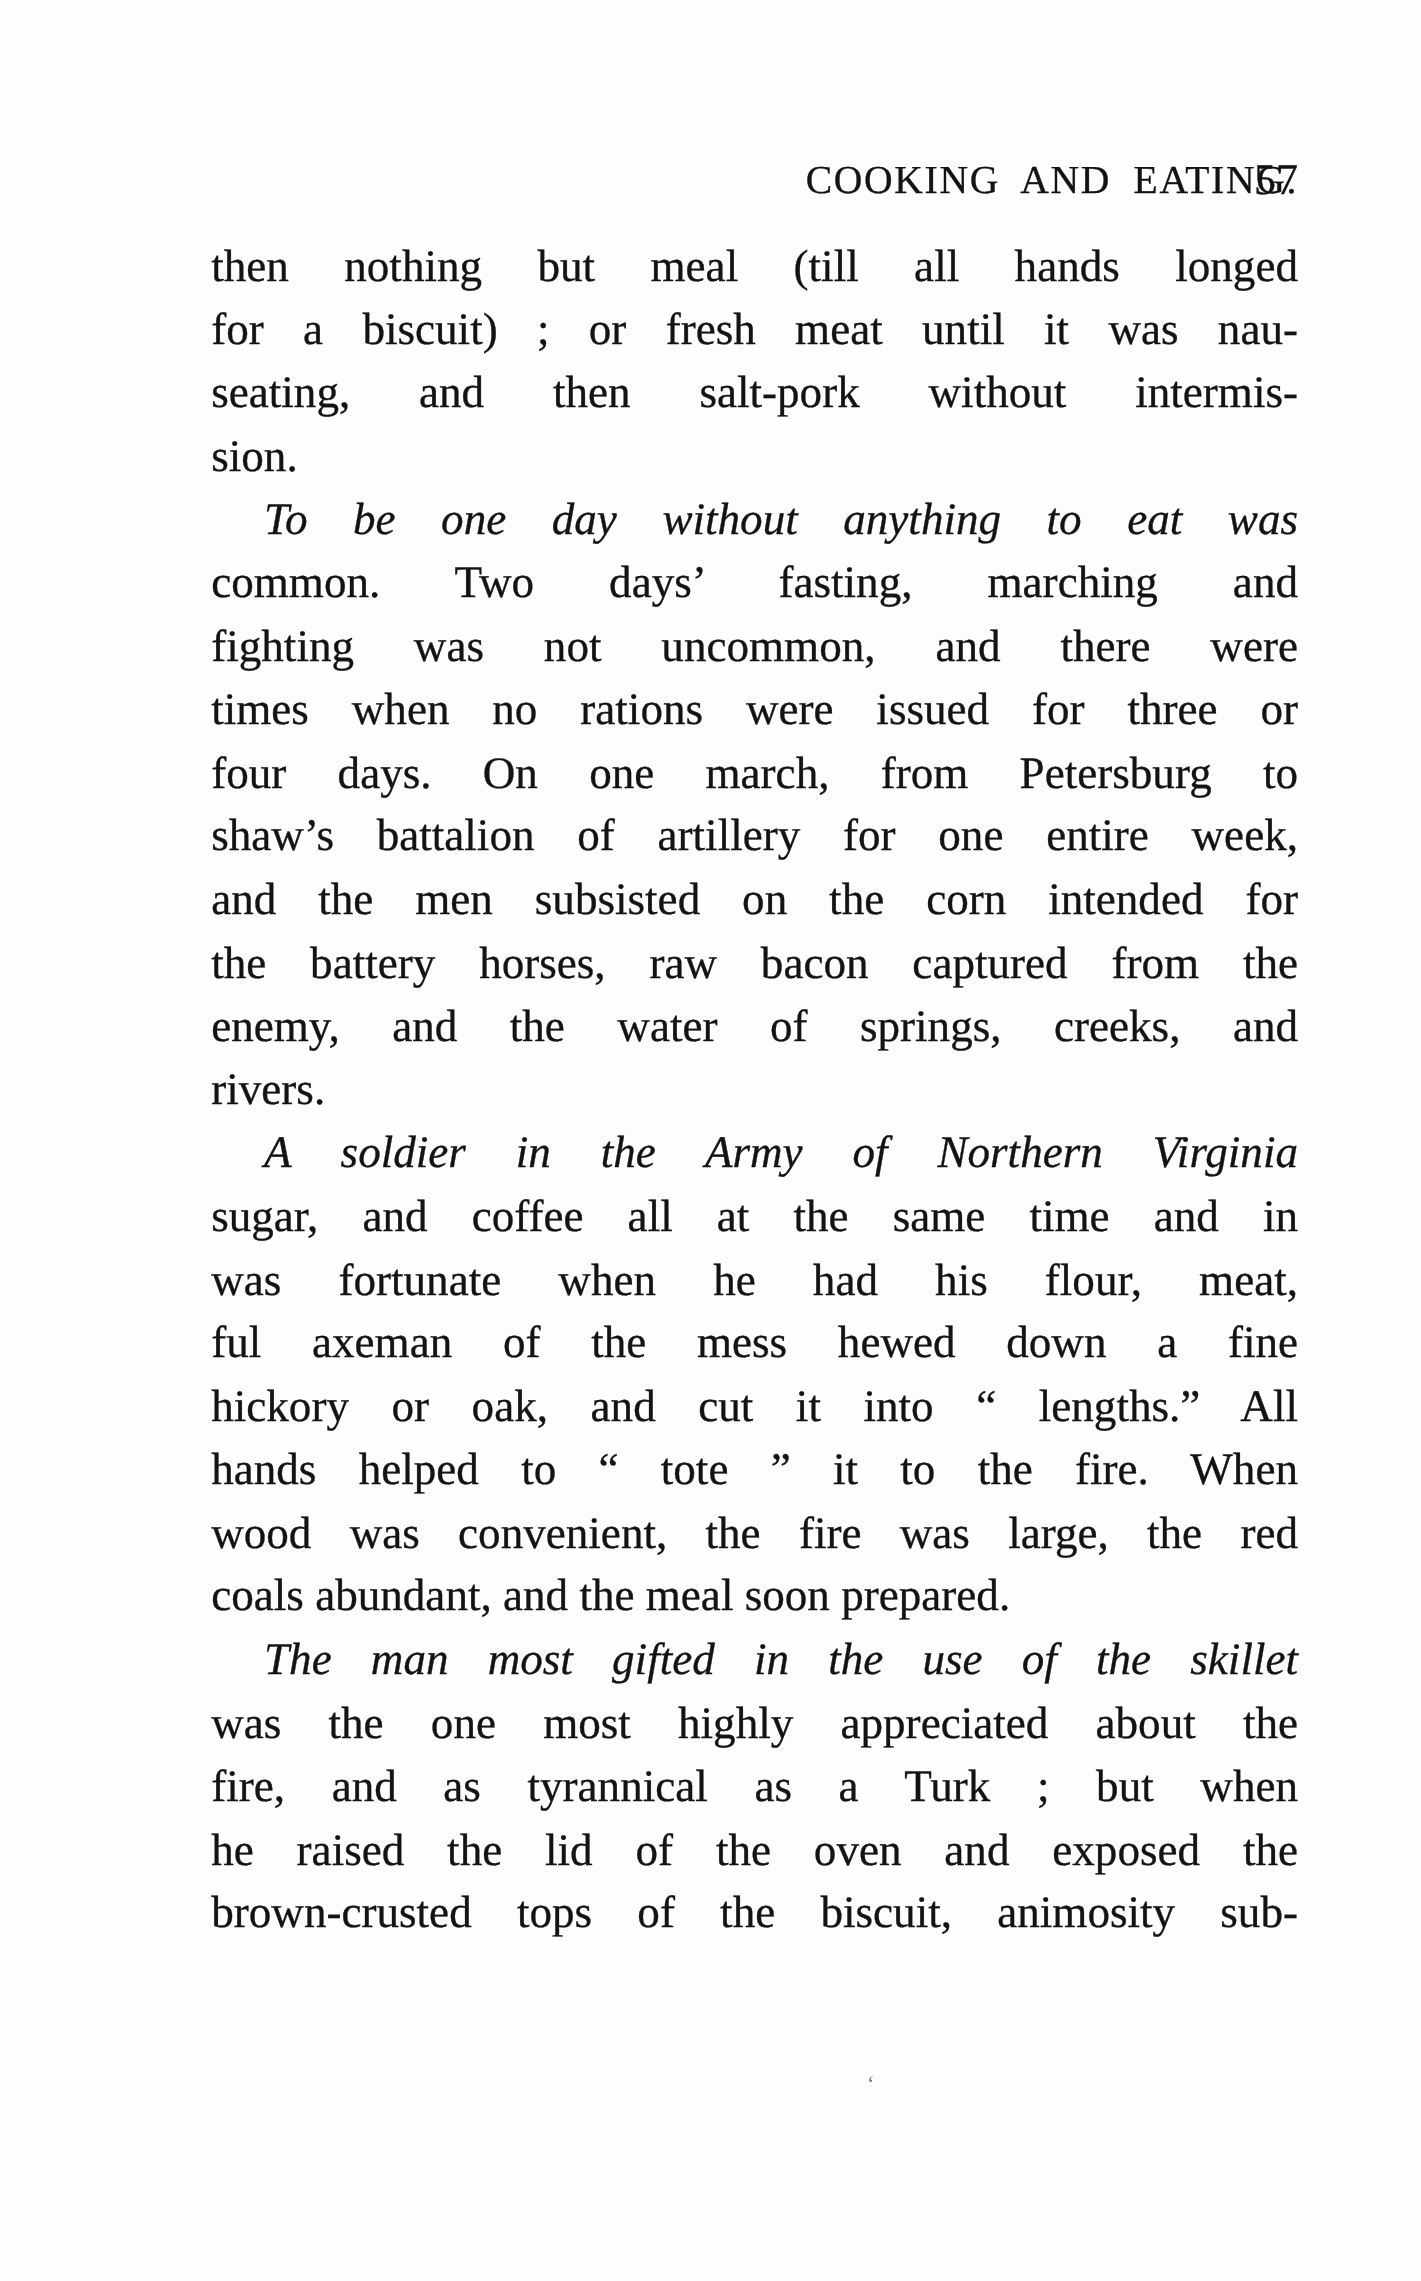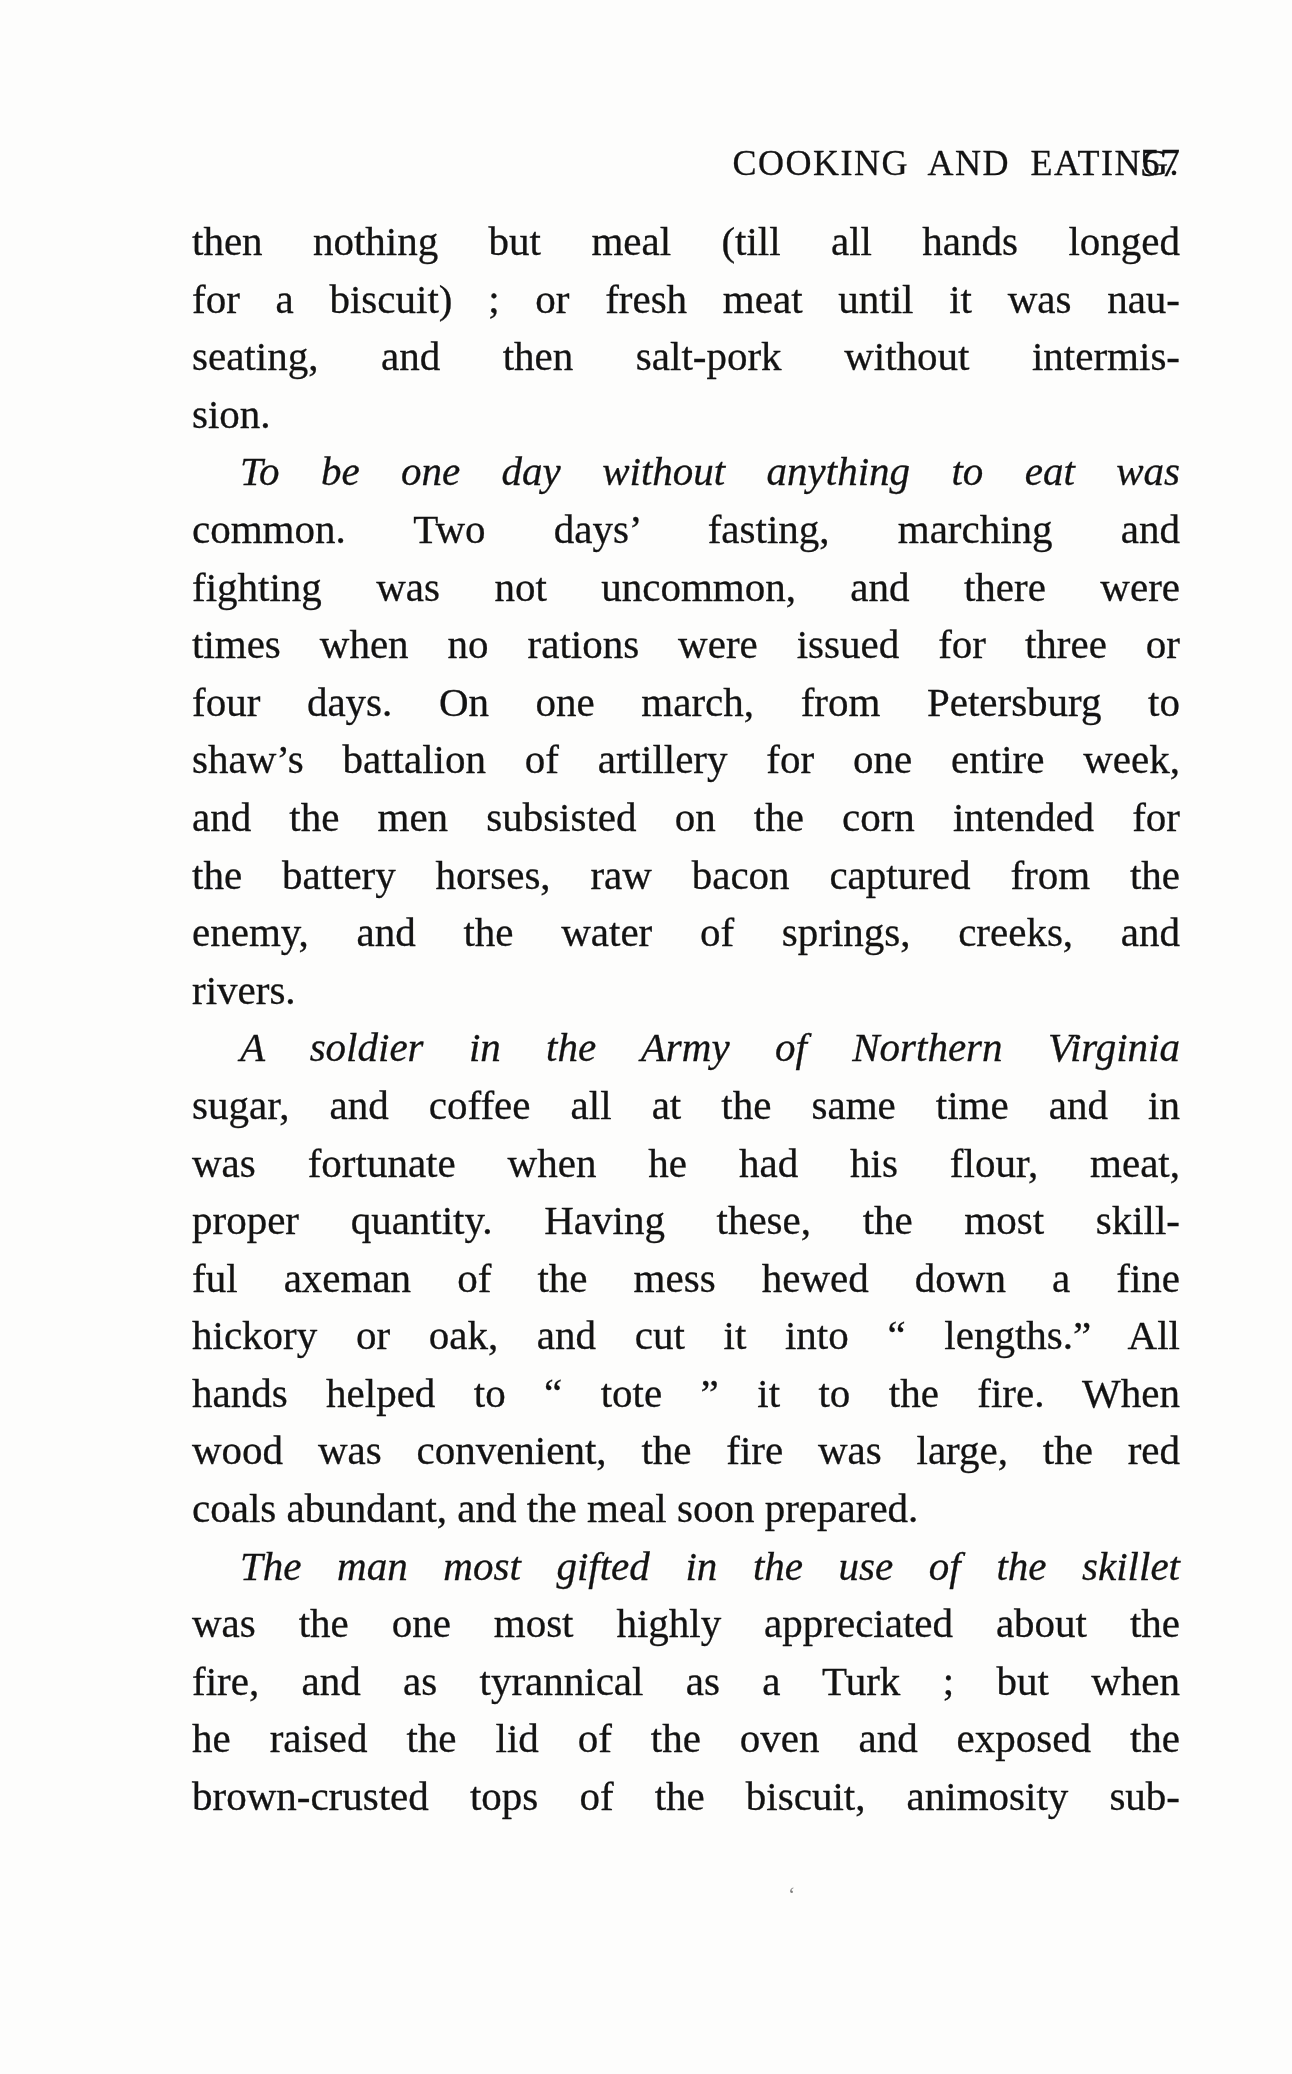--- a/index.html
+++ b/index.html
@@ -92,21 +92,20 @@
       <div class="line">times when no rations were issued for three or</div>
       <div class="line">four days. On one march, from Petersburg to</div>
       <div class="line">shaw’s battalion of artillery for one entire week,</div>
       <div class="line">and the men subsisted on the corn intended for</div>
       <div class="line">the battery horses, raw bacon captured from the</div>
       <div class="line">enemy, and the water of springs, creeks, and</div>
       <div class="line para-end">rivers.</div>
       <div class="line indent">A soldier in the Army of Northern Virginia</div>
       <div class="line">sugar, and coffee all at the same time and in</div>
       <div class="line">was fortunate when he had his flour, meat,</div>
-      <div class="line">proper quantity. Having these, the most skill-</div>
       <div class="line">ful axeman of the mess hewed down a fine</div>
       <div class="line">hickory or oak, and cut it into “ lengths.” All</div>
       <div class="line">hands helped to “ tote ” it to the fire. When</div>
       <div class="line">wood was convenient, the fire was large, the red</div>
       <div class="line para-end">coals abundant, and the meal soon prepared.</div>
       <div class="line indent">The man most gifted in the use of the skillet</div>
       <div class="line">was the one most highly appreciated about the</div>
       <div class="line">fire, and as tyrannical as a Turk ; but when</div>
       <div class="line">he raised the lid of the oven and exposed the</div>
       <div class="line">brown-crusted tops of the biscuit, animosity sub-</div>

